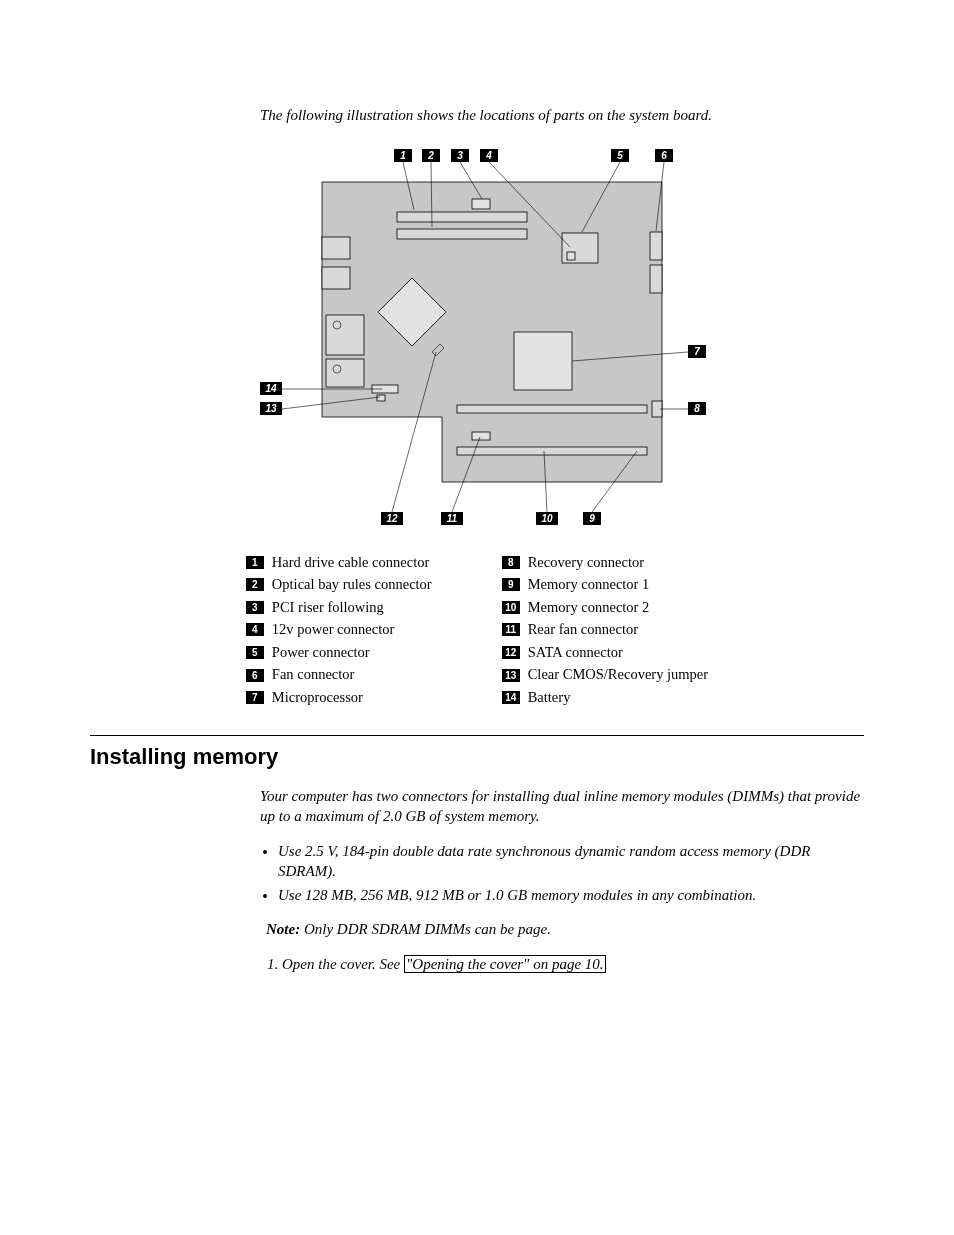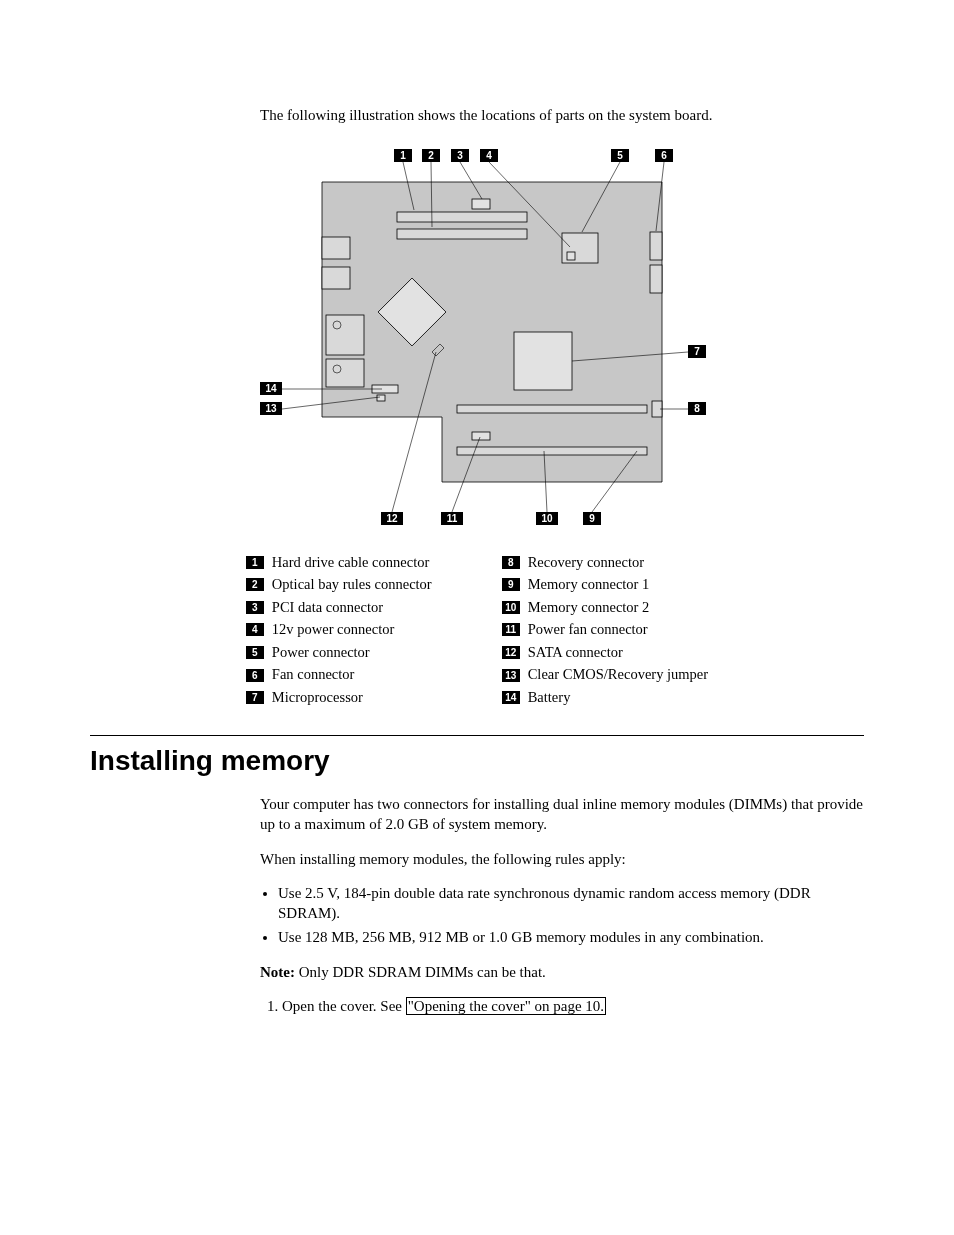--- a/index.html
+++ b/index.html
@@ -8,20 +8,21 @@
     color: #000;
     background: #fff;
     margin: 0;
     padding: 90px 90px 40px 90px;
     width: 954px;
     box-sizing: border-box;
     line-height: 1.35;
   }
   .content-indent {
     margin-left: 170px;
+    font-style: italic;
   }
   .intro {
     margin-bottom: 12px;
   }
   .diagram-wrap {
     text-align: center;
     margin: 6px 0 10px 0;
   }
   .diagram {
     display: inline-block;
@@ -79,38 +80,38 @@
   }
 
   .section-rule {
     border: none;
     border-top: 1px solid #000;
     margin: 0 0 6px 0;
   }
   h2.section-heading {
     font-family: Arial, Helvetica, sans-serif;
     font-weight: bold;
-    font-size: 28px;
+    font-size: 22px;
     margin: 0 0 14px 0;
   }
   .para {
     margin: 0 0 14px 0;
   }
   ul.bullets {
     margin: 0 0 14px 0;
     padding-left: 18px;
   }
   ul.bullets li {
     margin-bottom: 4px;
   }
   ol.steps {
     margin: 0 0 14px 0;
     padding-left: 22px;
   }
-  .note-label { font-weight: bold; }
+  .note-label { font-weight: bold; margin-left: 6px; }
   .link-box {
     border: 1px solid #000;
     padding: 0 1px;
   }
 </style>
 </head>
 <body>
 
 <p class="content-indent intro">The following illustration shows the locations of parts on the system board.</p>
 
@@ -238,21 +239,21 @@
     <div class="legend-row">
         <span class="legend-num">1</span>
         <span>Hard drive cable connector</span>
       </div>
     <div class="legend-row">
         <span class="legend-num">2</span>
         <span>Optical bay rules connector</span>
       </div>
     <div class="legend-row">
         <span class="legend-num">3</span>
-        <span>PCI data connector</span>
+        <span>PCI riser following</span>
       </div>
     <div class="legend-row">
         <span class="legend-num">4</span>
         <span>12v power connector</span>
       </div>
     <div class="legend-row">
         <span class="legend-num">5</span>
         <span>Power connector</span>
       </div>
     <div class="legend-row">
@@ -272,21 +273,21 @@
     <div class="legend-row">
         <span class="legend-num">9</span>
         <span>Memory connector 1</span>
       </div>
     <div class="legend-row">
         <span class="legend-num">10</span>
         <span>Memory connector 2</span>
       </div>
     <div class="legend-row">
         <span class="legend-num">11</span>
-        <span>Power fan connector</span>
+        <span>Rear fan connector</span>
       </div>
     <div class="legend-row">
         <span class="legend-num">12</span>
         <span>SATA connector</span>
       </div>
     <div class="legend-row">
         <span class="legend-num">13</span>
         <span>Clear CMOS/Recovery jumper</span>
       </div>
     <div class="legend-row">
@@ -294,26 +295,25 @@
         <span>Battery</span>
       </div>
   </div>
 </div>
 
 <hr class="section-rule">
 <h2 class="section-heading">Installing memory</h2>
 
 <div class="content-indent">
   <p class="para">Your computer has two connectors for installing dual inline memory modules (DIMMs) that provide up to a maximum of 2.0 GB of system memory.</p>
-  <p class="para">When installing memory modules, the following rules apply:</p>
   <ul class="bullets">
     <li>Use 2.5 V, 184-pin double data rate synchronous dynamic random access memory (DDR SDRAM).</li>
     <li>Use 128 MB, 256 MB, 912 MB or 1.0 GB memory modules in any combination.</li>
   </ul>
   <p class="para">
-    <span class="note-label">Note:</span><span> Only DDR SDRAM DIMMs can be that.</span>
+    <span class="note-label">Note:</span><span> Only DDR SDRAM DIMMs can be page.</span>
   </p>
   <ol class="steps">
     <li>
       <span>Open the cover. See </span><span class="link-box">"Opening the cover" on page 10.</span>
     </li>
   </ol>
 </div>
 
 </body></html>

